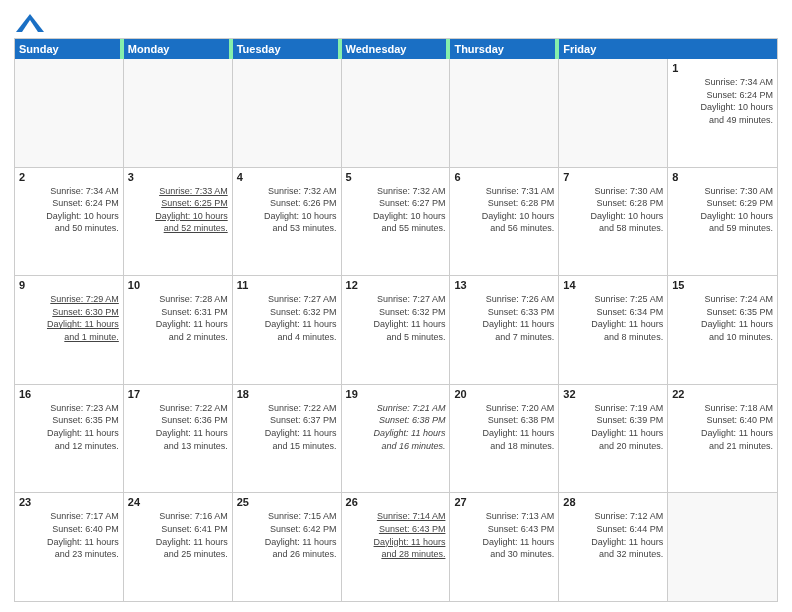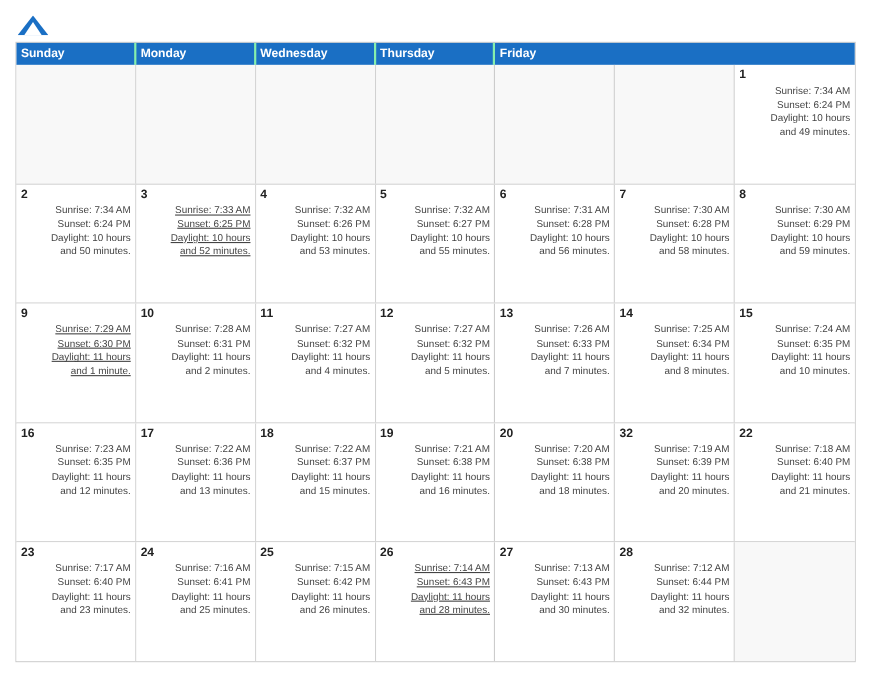--- a/index.html
+++ b/index.html
@@ -75,21 +75,21 @@
       display: grid;
       grid-template-columns: repeat(7, 1fr);
       background: #1a6fc4;
     }
     .cal-header-cell {
       color: #fff;
       font-size: 11px;
       font-weight: bold;
       padding: 4px 4px;
       text-align: left;
-      border-right: 2px solid #86efac;
+      border-right: 4px solid #86efac;
     }
     .cal-header-cell:last-child {
       border-right: none;
     }
     .cal-body {
       flex: 1;
       display: flex;
       flex-direction: column;
     }
     .cal-row {
@@ -148,20 +148,21 @@
     <div class="title-block">
       <div class="month-title"></div>
       <div class="location-title"></div>
     </div>
   </div>
 
   <div class="calendar">
     <div class="cal-header">
     <div class="cal-header-cell">Sunday</div>
         <div class="cal-header-cell">Monday</div>
+        <div class="cal-header-cell">Tuesday</div>
         <div class="cal-header-cell">Wednesday</div>
         <div class="cal-header-cell">Thursday</div>
         <div class="cal-header-cell">Friday</div>
       </div>
     <div class="cal-body">
     <div class="cal-row">
           <div class="cal-cell empty"></div>
           <div class="cal-cell empty"></div>
           <div class="cal-cell empty"></div>
           <div class="cal-cell empty"></div>
@@ -294,21 +295,21 @@
           </div>
           <div class="cal-cell">
             <span class="day-num">18</span>
             <div class="day-info" style="white-space: pre-line;">Sunrise: 7:22 AM
 Sunset: 6:37 PM
 Daylight: 11 hours
 and 15 minutes.</div>
           </div>
           <div class="cal-cell">
             <span class="day-num">19</span>
-            <div class="day-info" style="white-space: pre-line;">Sunrise: 7:21 AM
+            <div class="day-info" style="white-space: pre-line; font-style: italic;">Sunrise: 7:21 AM
 Sunset: 6:38 PM
 Daylight: 11 hours
 and 16 minutes.</div>
           </div>
           <div class="cal-cell">
             <span class="day-num">20</span>
             <div class="day-info" style="white-space: pre-line;">Sunrise: 7:20 AM
 Sunset: 6:38 PM
 Daylight: 11 hours
 and 18 minutes.</div>

